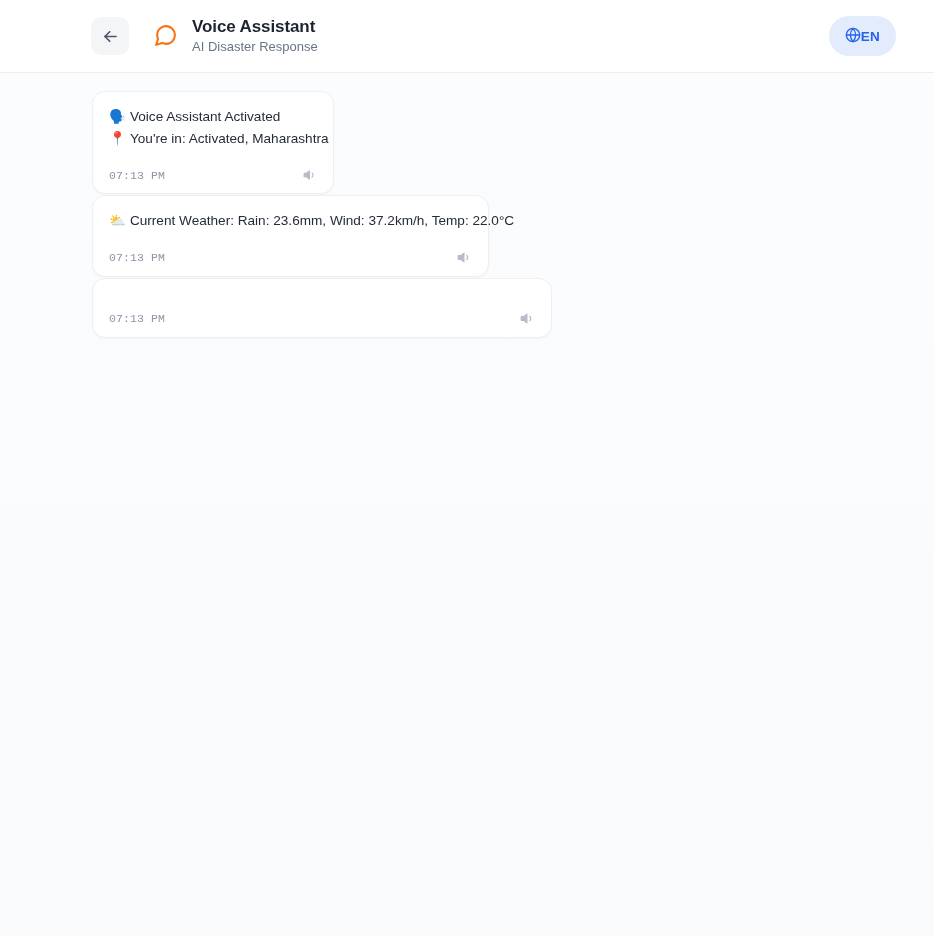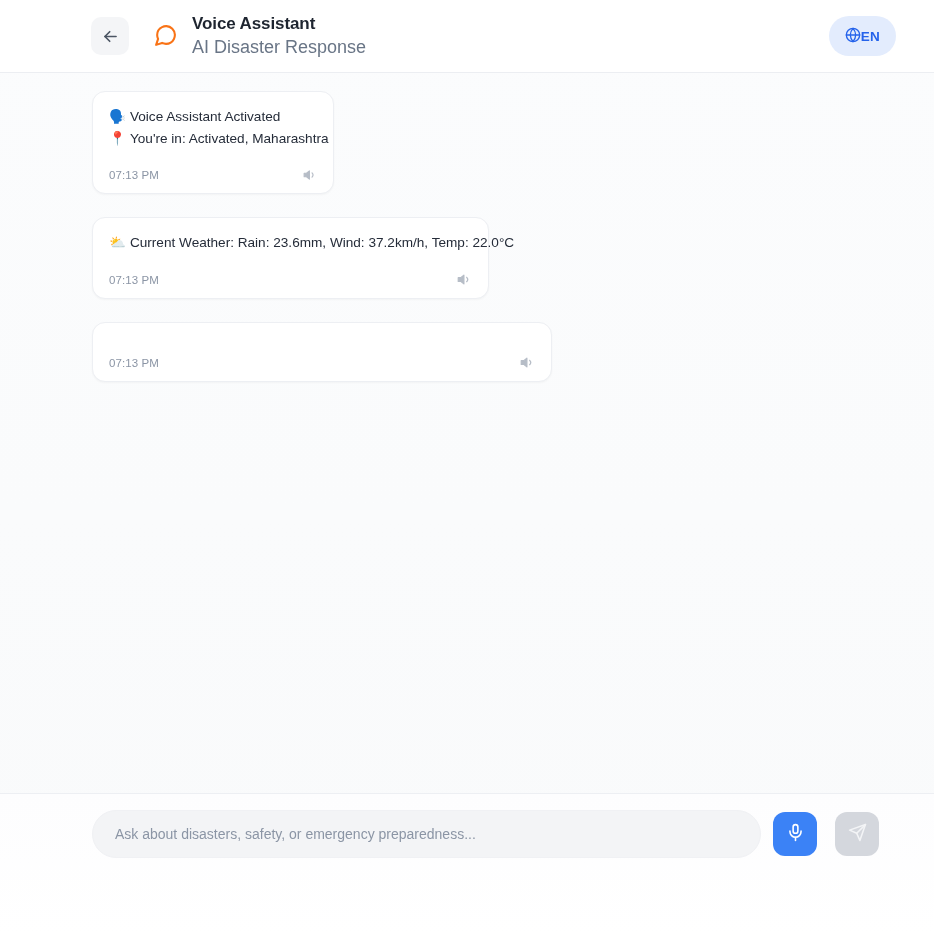--- a/index.html
+++ b/index.html
@@ -106,21 +106,21 @@
   .brand-icon { display: flex; align-items: center; justify-content: center; }
   .brand-text { display: flex; flex-direction: column; justify-content: center; }
   .brand-title {
     font-size: 17px;
     font-weight: 700;
     color: #1e2530;
     line-height: 1.25;
     letter-spacing: -0.1px;
   }
   .brand-subtitle {
-    font-size: 18px;
+    font-size: 13px;
     color: #697586;
     line-height: 1.35;
     margin-top: 1px;
   }
 
   .header-spacer { flex: 1 1 auto; }
 
   .lang-pill {
     display: flex;
     align-items: center;
@@ -144,21 +144,21 @@
   .chat-scroll {
     position: relative;
     z-index: 1;
     flex: 1 1 auto;
     overflow-y: auto;
     padding: 18px 0 10px 0;
   }
   .chat-list {
     display: flex;
     flex-direction: column;
-    gap: 23px;
+    gap: 1px;
     padding-left: 92px;
     padding-right: 40px;
   }
 
   .msg-row { display: flex; }
   .bubble {
     background: #ffffff;
     border: 1px solid #edeff3;
     border-radius: 13px;
     box-shadow: 0 1px 2px rgba(16,24,40,0.035);
@@ -182,20 +182,21 @@
   .bubble-foot {
     margin-top: 18px;
     display: flex;
     align-items: center;
     justify-content: space-between;
   }
   .bubble-time {
     font-size: 11.5px;
     color: #8b95a5;
     letter-spacing: .1px;
+    font-family: Liberation Mono, monospace;
   }
   .speaker-btn {
     background: none;
     border: none;
     padding: 0;
     cursor: pointer;
     display: flex;
     align-items: center;
     justify-content: center;
     opacity: .62;
@@ -359,36 +360,14 @@
                 <path d="M15.5 8.5a5 5 0 0 1 0 7"></path>
               </svg>
             </button>
           </div>
         </div>
       </div>
 
     </div>
   </div>
 
-  <div class="composer">
-    <input class="composer-input" type="text" placeholder="Ask about disasters, safety, or emergency preparedness..." style="">
-
-    <button class="mic-button">
-      <span>
-        <svg width="19" height="19" viewBox="0 0 24 24" fill="none" stroke="#ffffff" stroke-width="2" stroke-linecap="round" stroke-linejoin="round">
-          <rect x="9" y="2" width="6" height="11" rx="3"></rect>
-          <path d="M5 10v1a7 7 0 0 0 14 0v-1"></path>
-          <line x1="12" y1="18" x2="12" y2="22"></line>
-        </svg>
-      </span>
-    </button>
-
-    <button class="send-button">
-      <span>
-        <svg width="19" height="19" viewBox="0 0 24 24" fill="none" stroke="#f3f4f6" stroke-width="2" stroke-linecap="round" stroke-linejoin="round">
-          <line x1="22" y1="2" x2="11" y2="13"></line>
-          <polygon points="22 2 15 22 11 13 2 9 22 2"></polygon>
-        </svg>
-      </span>
-    </button>
-  </div>
 
 </div>
 
 </body></html>

